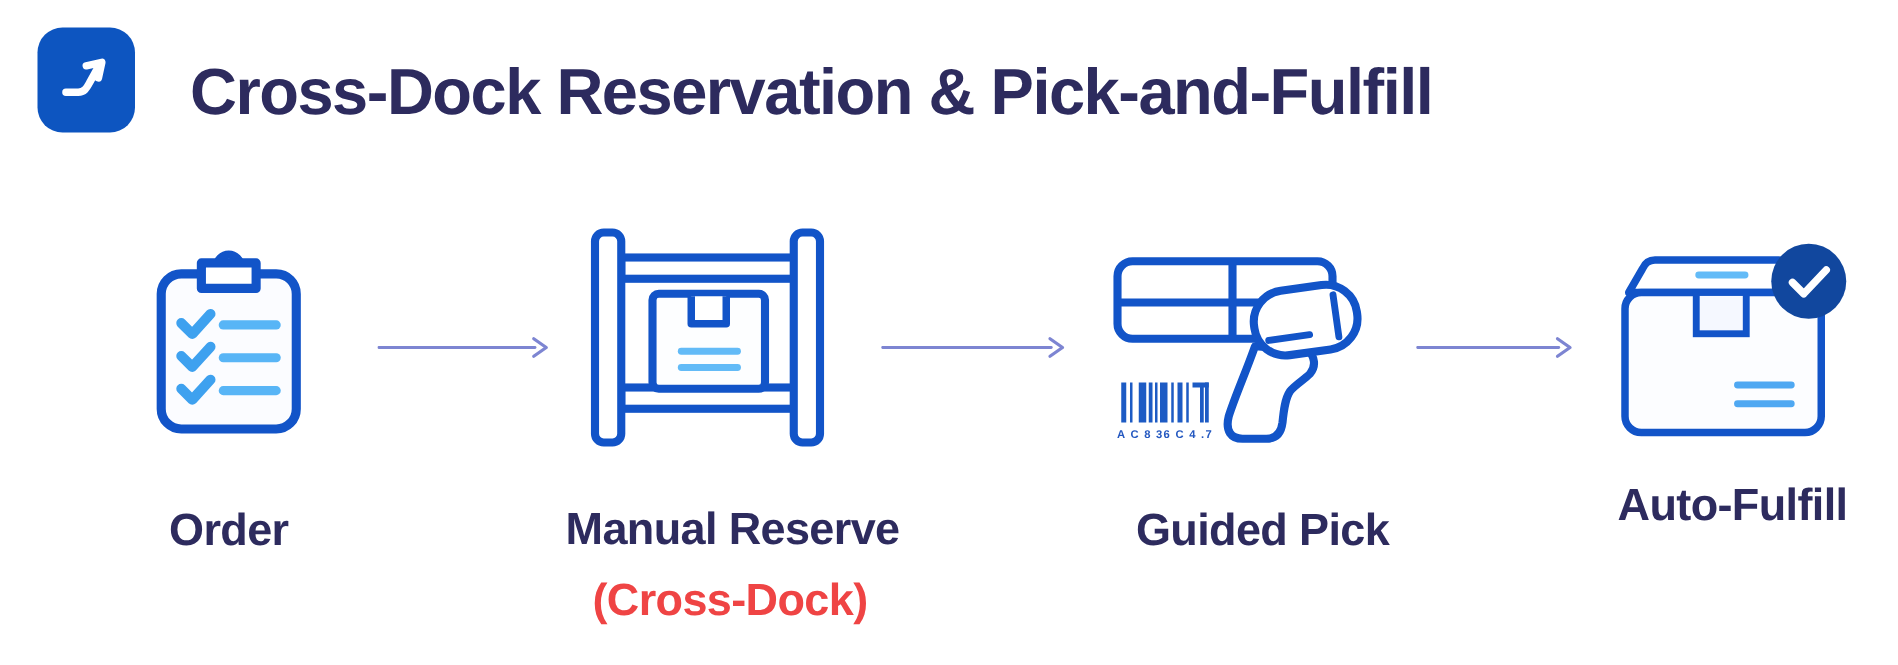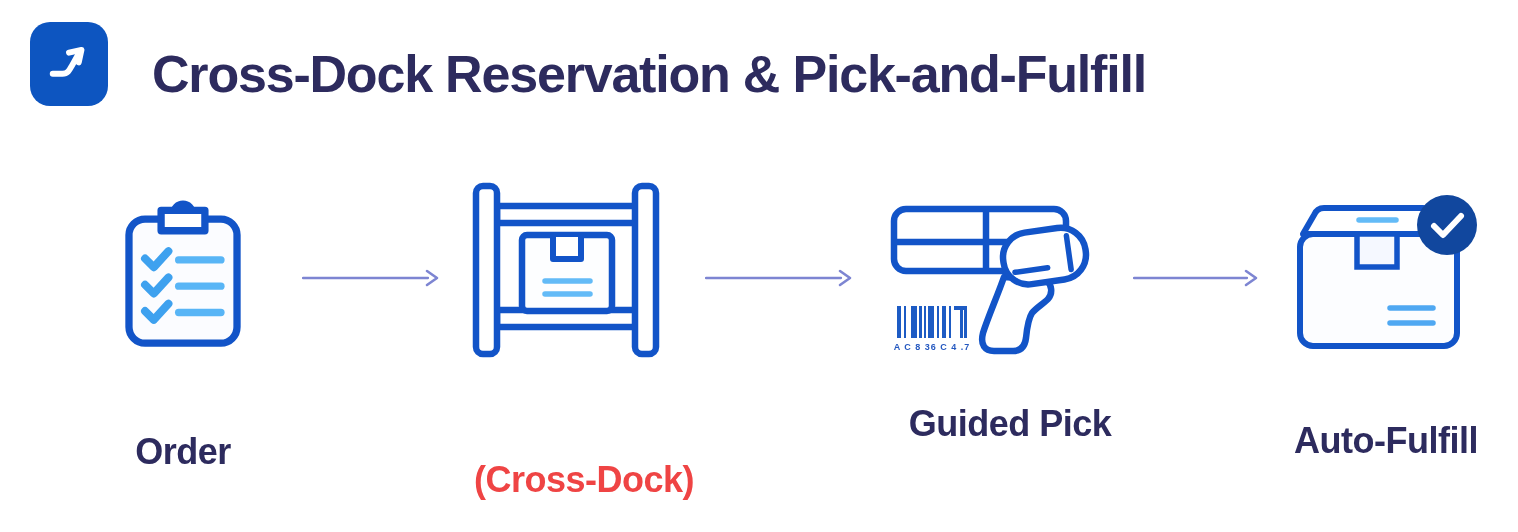--- a/index.html
+++ b/index.html
@@ -108,18 +108,19 @@
     <line x1="66" y1="32" x2="103" y2="32" stroke="#63bbf7" stroke-width="5.5" stroke-linecap="round"></line>
     <rect x="64" y="46" width="40" height="33" fill="#f5f8ff" stroke="#1254c8" stroke-width="5.5"></rect>
     <line x1="97" y1="120" x2="140" y2="120" stroke="#4fa8f2" stroke-width="5.5" stroke-linecap="round"></line>
     <line x1="97" y1="135" x2="140" y2="135" stroke="#4fa8f2" stroke-width="5.5" stroke-linecap="round"></line>
     <g>
       <circle cx="154" cy="37" r="30" fill="#11479e"></circle>
       <path d="M141 38 l9 9 l18 -19" fill="none" stroke="#ffffff" stroke-width="6" stroke-linecap="round" stroke-linejoin="round"></path>
     </g>
   </svg>
 
-  <div class="step-label" style="left:183px;top:403px;margin-top:28px;">Order</div>
+  <div class="step-label" style="left:183px;top:403px;">Order</div>
+  <div class="step-label" style="left:586px;top:402px;">Manual Reserve</div>
   <div class="step-sublabel" style="left:584px;top:459px;">(Cross-Dock)</div>
   <div class="step-label" style="left:994px;top:403px;margin-left:16px;">Guided Pick</div>
-  <div class="step-label" style="left:1386px;top:420px;">Auto-Fulfill</div>
+  <div class="step-label" style="left:1386px;top:383px;">Auto-Fulfill</div>
 
 </div>
 
 </body></html>

